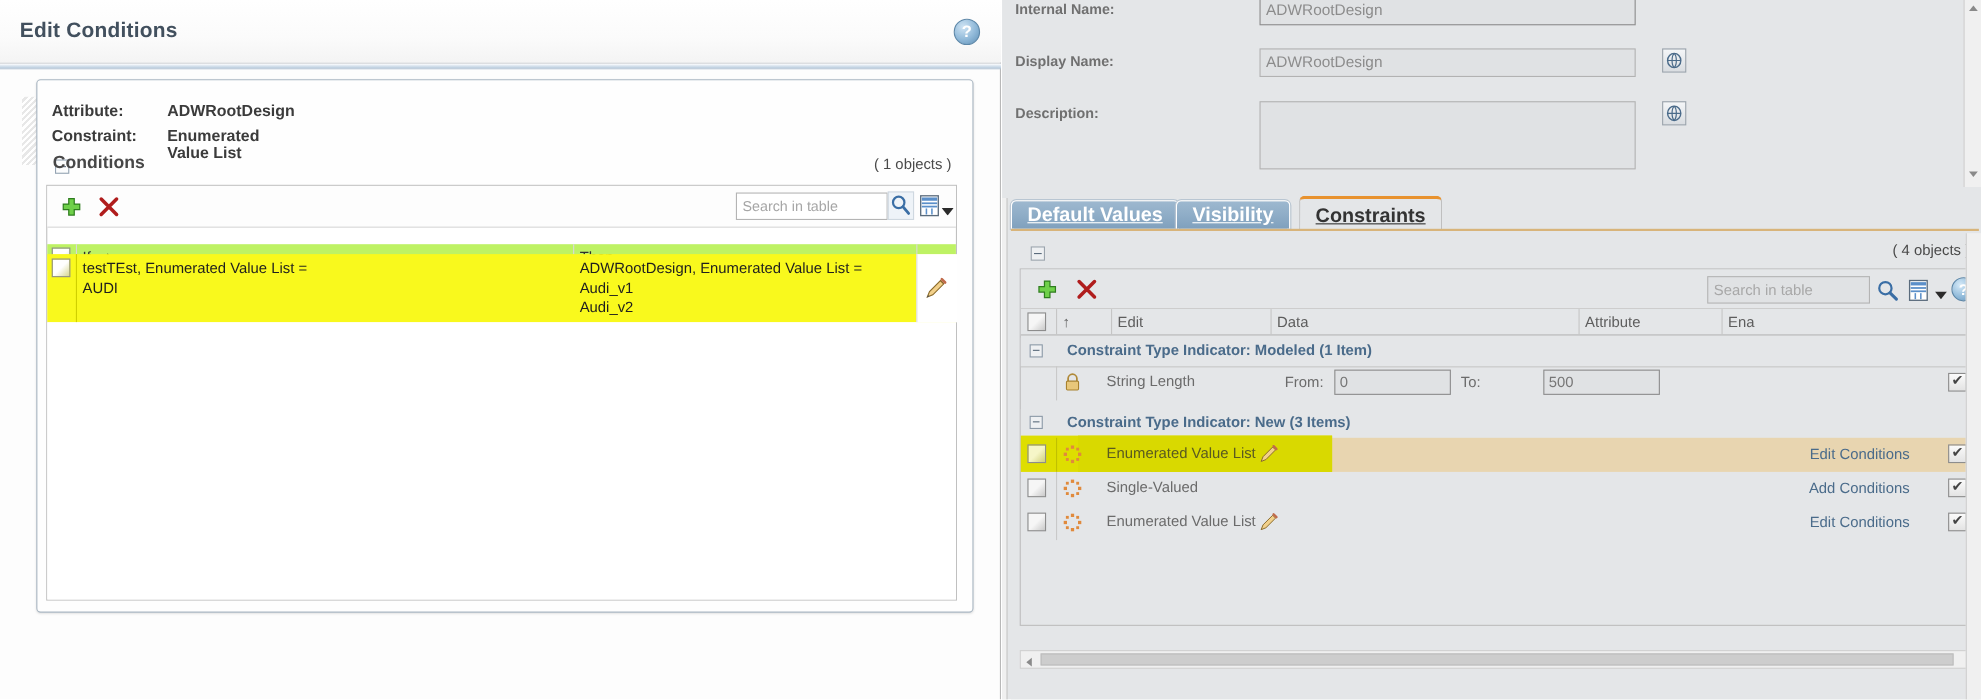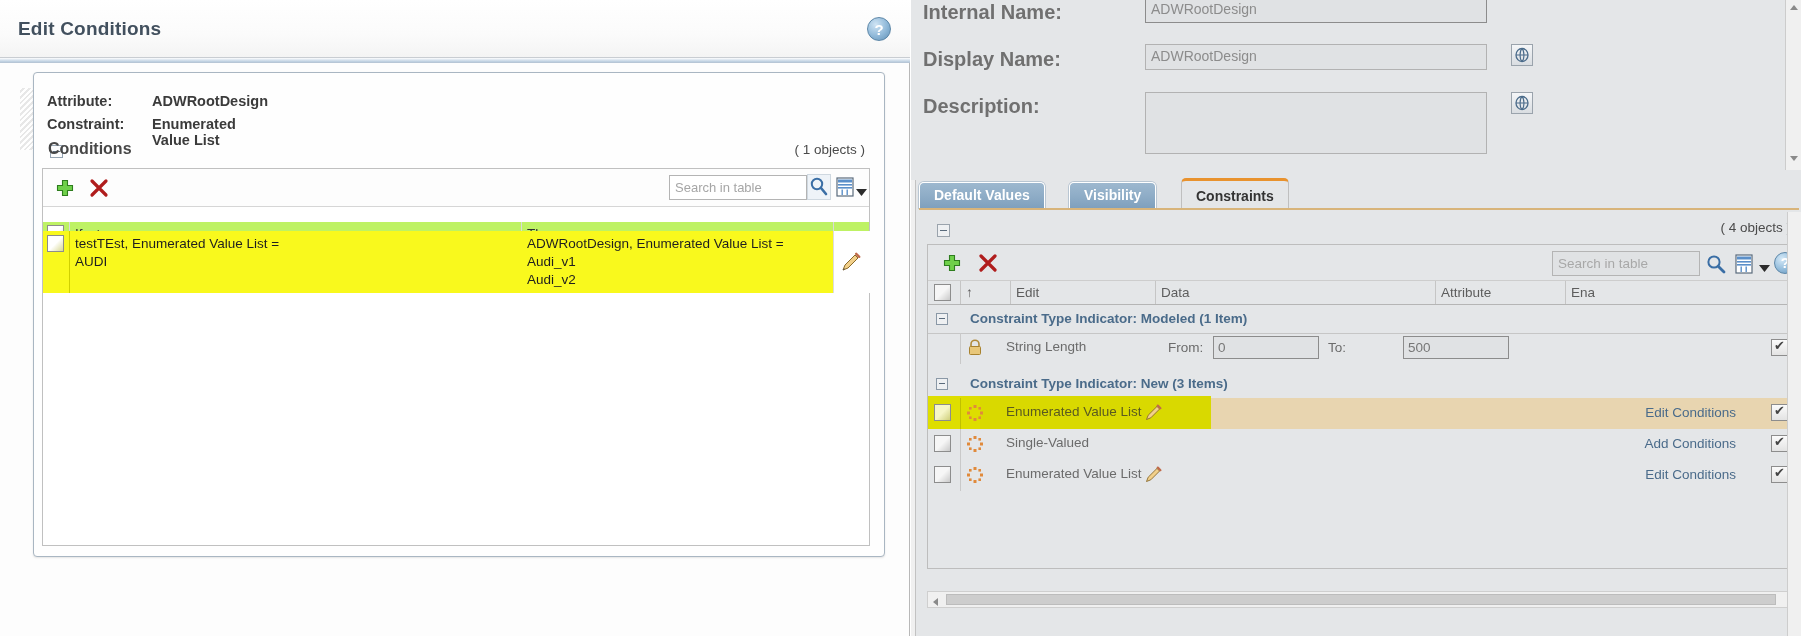--- a/index.html
+++ b/index.html
@@ -196,21 +196,21 @@
   .right-panel {
     position: absolute; left: 911px; top: 0;
     width: 890px; height: 636px;
     background: #e4e6e8;
     box-sizing: border-box;
   }
   .rp-left-edge { position: absolute; left: 0; top: 0; width: 4px; height: 636px; background: #f0f0f0; border-right:1px solid #c2c2c2; }
 
   .form-area { position: absolute; left: 0; top: 0; width: 890px; height: 180px; background: #e4e6e8; }
   .form-lbl {
-    position: absolute; font-size: 20px; font-weight: bold; color: #707070;
+    position: absolute; font-size: 13px; font-weight: bold; color: #707070;
   }
   .form-input {
     position: absolute; box-sizing: border-box;
     background: #e0e2e4;
     font-family: "Liberation Sans", sans-serif; font-size: 14px; color: #8c8c8c;
     padding: 3px 5px;
   }
   .fi-readonly { border: 1px solid #8c8c8c; }
   .fi-light { border: 1px solid #b2b2b2; }
   .side-btn {
@@ -224,22 +224,22 @@
     background: #f0f0f0; border-left: 1px solid #cccccc; box-sizing: border-box;
   }
   .vscroll-arrow {
     position: absolute; left: 2px; width: 12px; height: 12px; cursor: pointer;
   }
 
   
   .tabs { position: absolute; left: 8px; top: 178px; width: 880px; height: 30px; }
   .tab {
     position: absolute; top: 4px; height: 26px; line-height: 25px;
-    padding: 0 14px; font-size: 14px; box-sizing: border-box; cursor: pointer;
-    border-top-left-radius: 5px; border-top-right-radius: 5px;
+    padding: 0 14px; font-size: 18px; box-sizing: border-box; cursor: pointer;
+    border-top-left-radius: 5px; border-top-right-radius: 5px; text-decoration: underline;
   }
   .tab-inactive {
     background: linear-gradient(to bottom, #9db8cf 0%, #8fadc7 50%, #7fa0bd 100%);
     color: #ffffff; font-weight: bold;
     border: 1px solid #ffffff;
     border-bottom: none;
     box-shadow: 0 0 0 1px #b9c6d2;
   }
   .tab-active {
     top: 0; height: 31px; line-height: 30px;

